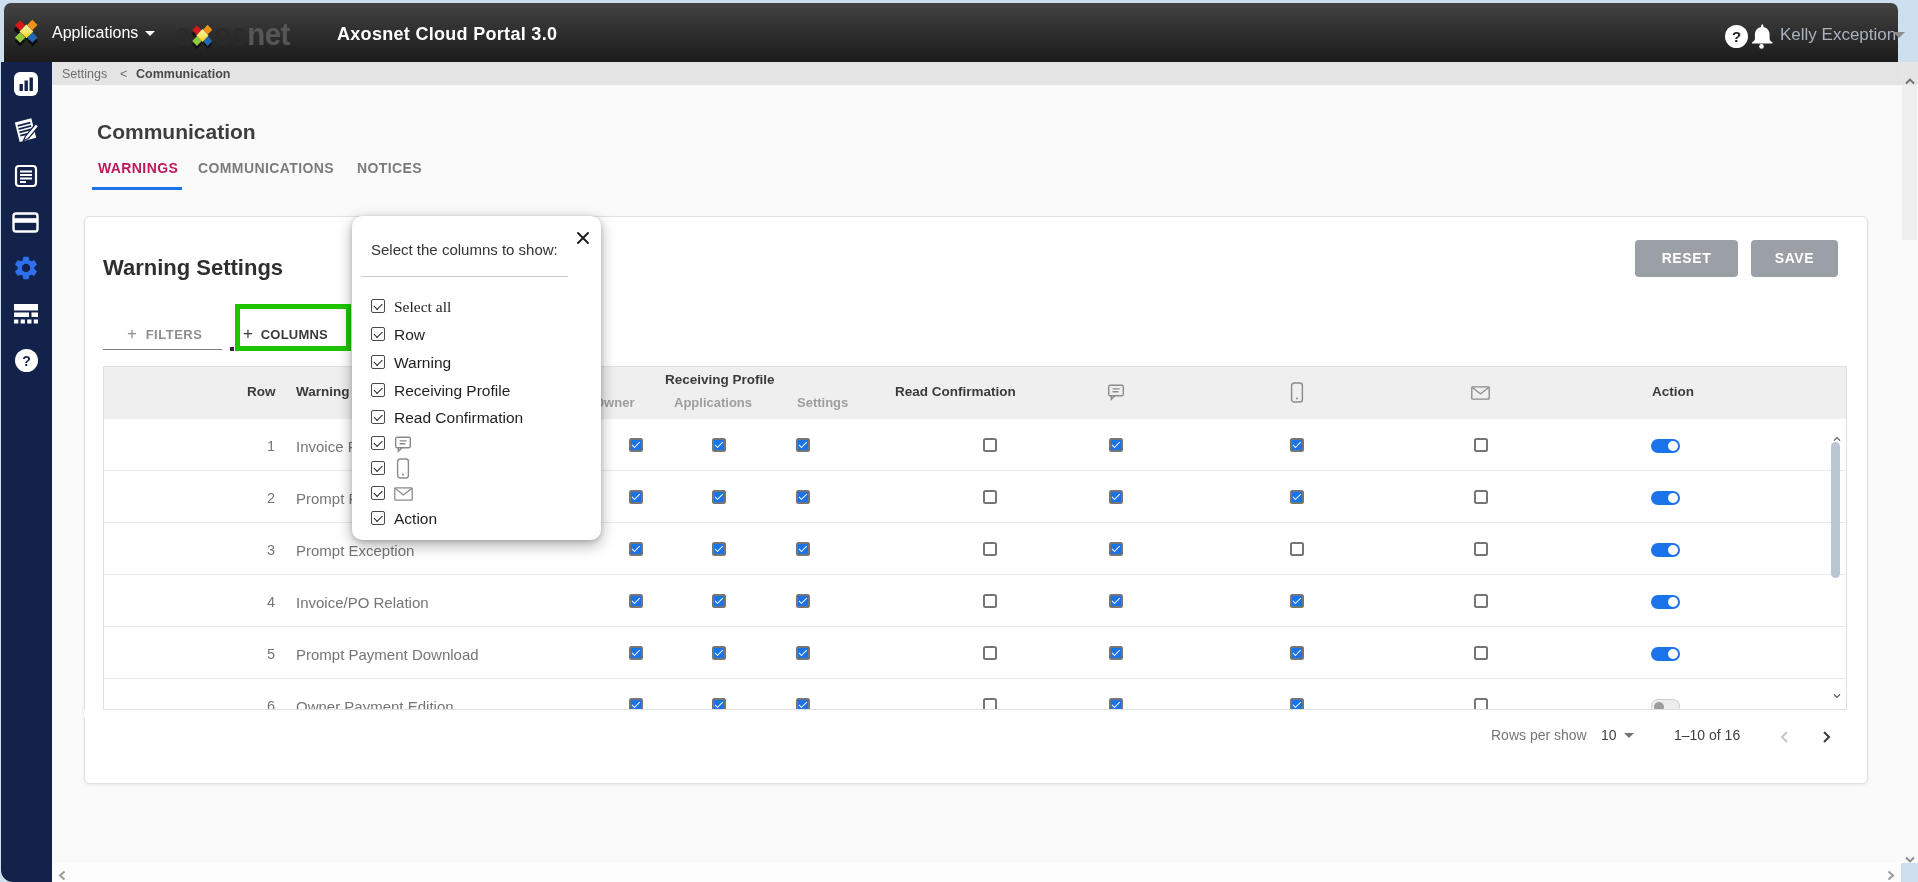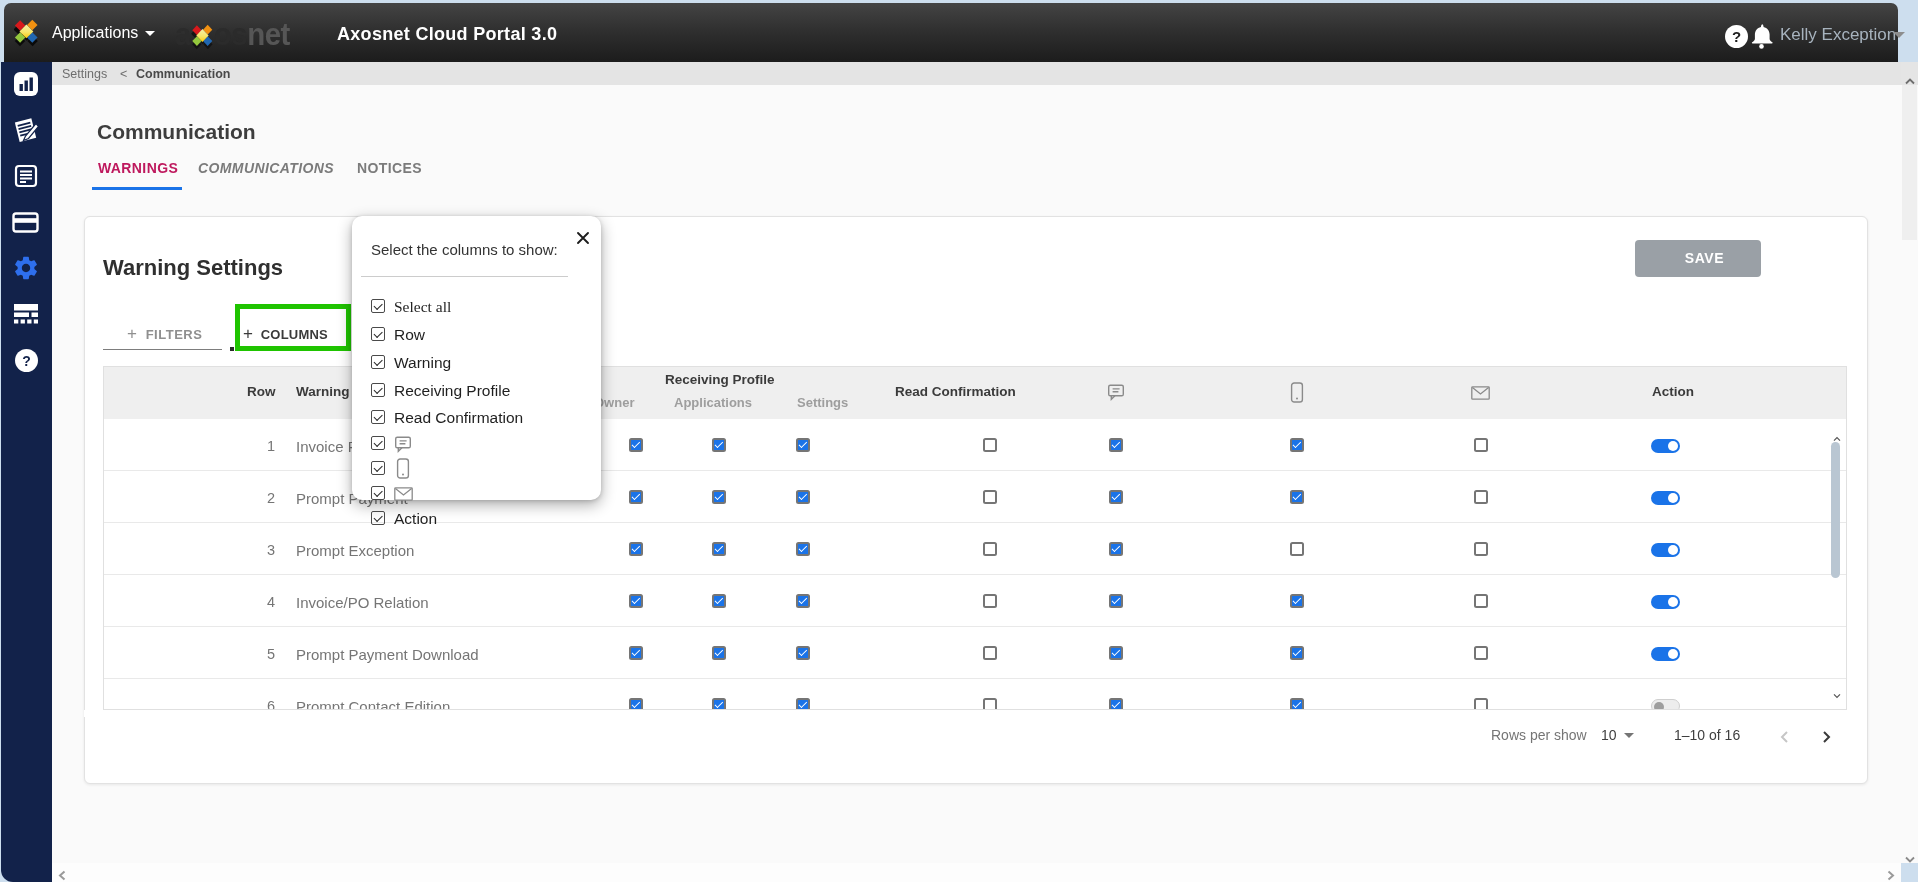--- a/index.html
+++ b/index.html
@@ -26,29 +26,29 @@
 
 
 #vscroll { left:1901px; top:62px; width:17px; height:801px; background:#fafafa; }
 #vthumb { left:1902px; top:85px; width:15px; height:155px; background:#efefef; }
 #hscroll { left:52px; top:863px; width:1849px; height:19px; background:#fdfdfd; }
 
 
 #h1 { left:97px; top:120px; font-size:21px; font-weight:bold; color:#3d3d3d; }
 .tab { top:160px; font-size:14px; font-weight:bold; letter-spacing:.4px; color:#7b7b7b; }
 #tab1 { left:98px; color:#be185d; }
-#tab2 { left:198px;font-style:italic; }
+#tab2 { left:198px; }
 #tab3 { left:357px; }
 #tabline { left:92px; top:187px; width:90px; height:3px; background:#1a73e8; }
 
 #card { left:84px; top:216px; width:1784px; height:568px; background:#fff; border:1px solid #e2e2e2; border-radius:6px; box-shadow:0 1px 3px rgba(0,0,0,.08); }
 #cardtitle { left:103px; top:239px; font-size:22px; font-weight:bold; color:#2f2f2f;margin-top:16px; }
 .gbtn { top:240px; height:37px; background:#9aa0a6; border-radius:4px; color:#fff; font-size:14px; font-weight:bold; letter-spacing:.6px; text-align:center; line-height:37px; }
 #btnreset { left:1635px; width:103px; }
-#btnsave { left:1648px; width:113px; }
+#btnsave { left:1751px; width:87px; }
 
 .plus { font-size:17px; font-weight:normal; }
 #filters { left:127px; top:324px; color:#8f8f8f; font-size:13px; font-weight:bold; letter-spacing:.5px; }
 #columns { left:243px; top:324px; color:#3a3a3a; font-size:13px; font-weight:bold; letter-spacing:.2px; }
 #filterline { left:103px; top:348.5px; width:119px; height:1.5px; background:#7d7d7d; }
 #greenbox { left:235px; top:304px; width:116px; height:47px; border:5px solid #1fc400; z-index:5; }
 
 
 #tablebox { left:103px; top:366px; width:1744px; height:344px; border:1px solid #e0e0e0; background:#fff; }
 #thead { left:104px; top:367px; width:1742px; height:52px; background:#efefef; }
@@ -69,21 +69,21 @@
 
 .tgl { position:absolute; width:29px; height:14px; border-radius:7px; background:#1a73e8; }
 .tgl .knob { position:absolute; right:2px; top:2px; width:10px; height:10px; border-radius:50%; background:#fff; }
 .tgl.off { background:#ededed; border:1px solid #cfcfcf; }
 .tgl.off .knob { left:2px; right:auto; top:1.5px; background:#9e9e9e; }
 
 
 #tthumb { left:1831px; top:442px; width:9px; height:136px; background:#b9c6d2; border-radius:5px; }
 
 
-#popover { left:352px; top:216px; width:249px; height:284px; background:#fff; border-radius:10px;
+#popover { left:352px; top:216px; width:249px; height:324px; background:#fff; border-radius:10px;
   box-shadow:0 5px 15px rgba(0,0,0,.32), 0 1px 4px rgba(0,0,0,.16); z-index:10; }
 #popover .ttl { position:absolute; left:19px; top:25px; font-size:15px; color:#333; }
 #popover .divider { position:absolute; left:9px; top:60px; width:207px; height:1px; background:#ccc; }
 .pcb { position:absolute; left:19px; width:14px; height:14px; border:1.6px solid #4a4a4a; border-radius:2px; }
 .plabel { position:absolute; left:42px; font-size:15.5px; color:#1f1f1f; white-space:nowrap; }
 .picon { position:absolute; left:42px; }
 </style>
 </head>
 <body>
 
@@ -270,21 +270,21 @@
 <div class="cb on" style="left:796px; top:646px;"></div>
 <div class="cb" style="left:983px; top:646px;"></div>
 <div class="cb on" style="left:1109px; top:646px;"></div>
 <div class="cb on" style="left:1290px; top:646px;"></div>
 <div class="cb" style="left:1474px; top:646px;"></div>
 <div class="tgl" style="left:1651px; top:647px;">
     <div class="knob"></div>
   </div>
 
 <div class="rnum" style="left:245px; top:698px;">6</div>
-<div class="rtxt" style="left:296px; top:698px;">Prompt Contact Edition</div>
+<div class="rtxt" style="left:296px; top:698px;">Owner Payment Edition</div>
 <div class="cb on" style="left:629px; top:698px;"></div>
 <div class="cb on" style="left:712px; top:698px;"></div>
 <div class="cb on" style="left:796px; top:698px;"></div>
 <div class="cb" style="left:983px; top:698px;"></div>
 <div class="cb on" style="left:1109px; top:698px;"></div>
 <div class="cb on" style="left:1290px; top:698px;"></div>
 <div class="cb" style="left:1474px; top:698px;"></div>
 <div class="tgl off" style="left:1651px; top:699px;">
     <div class="knob"></div>
   </div>

